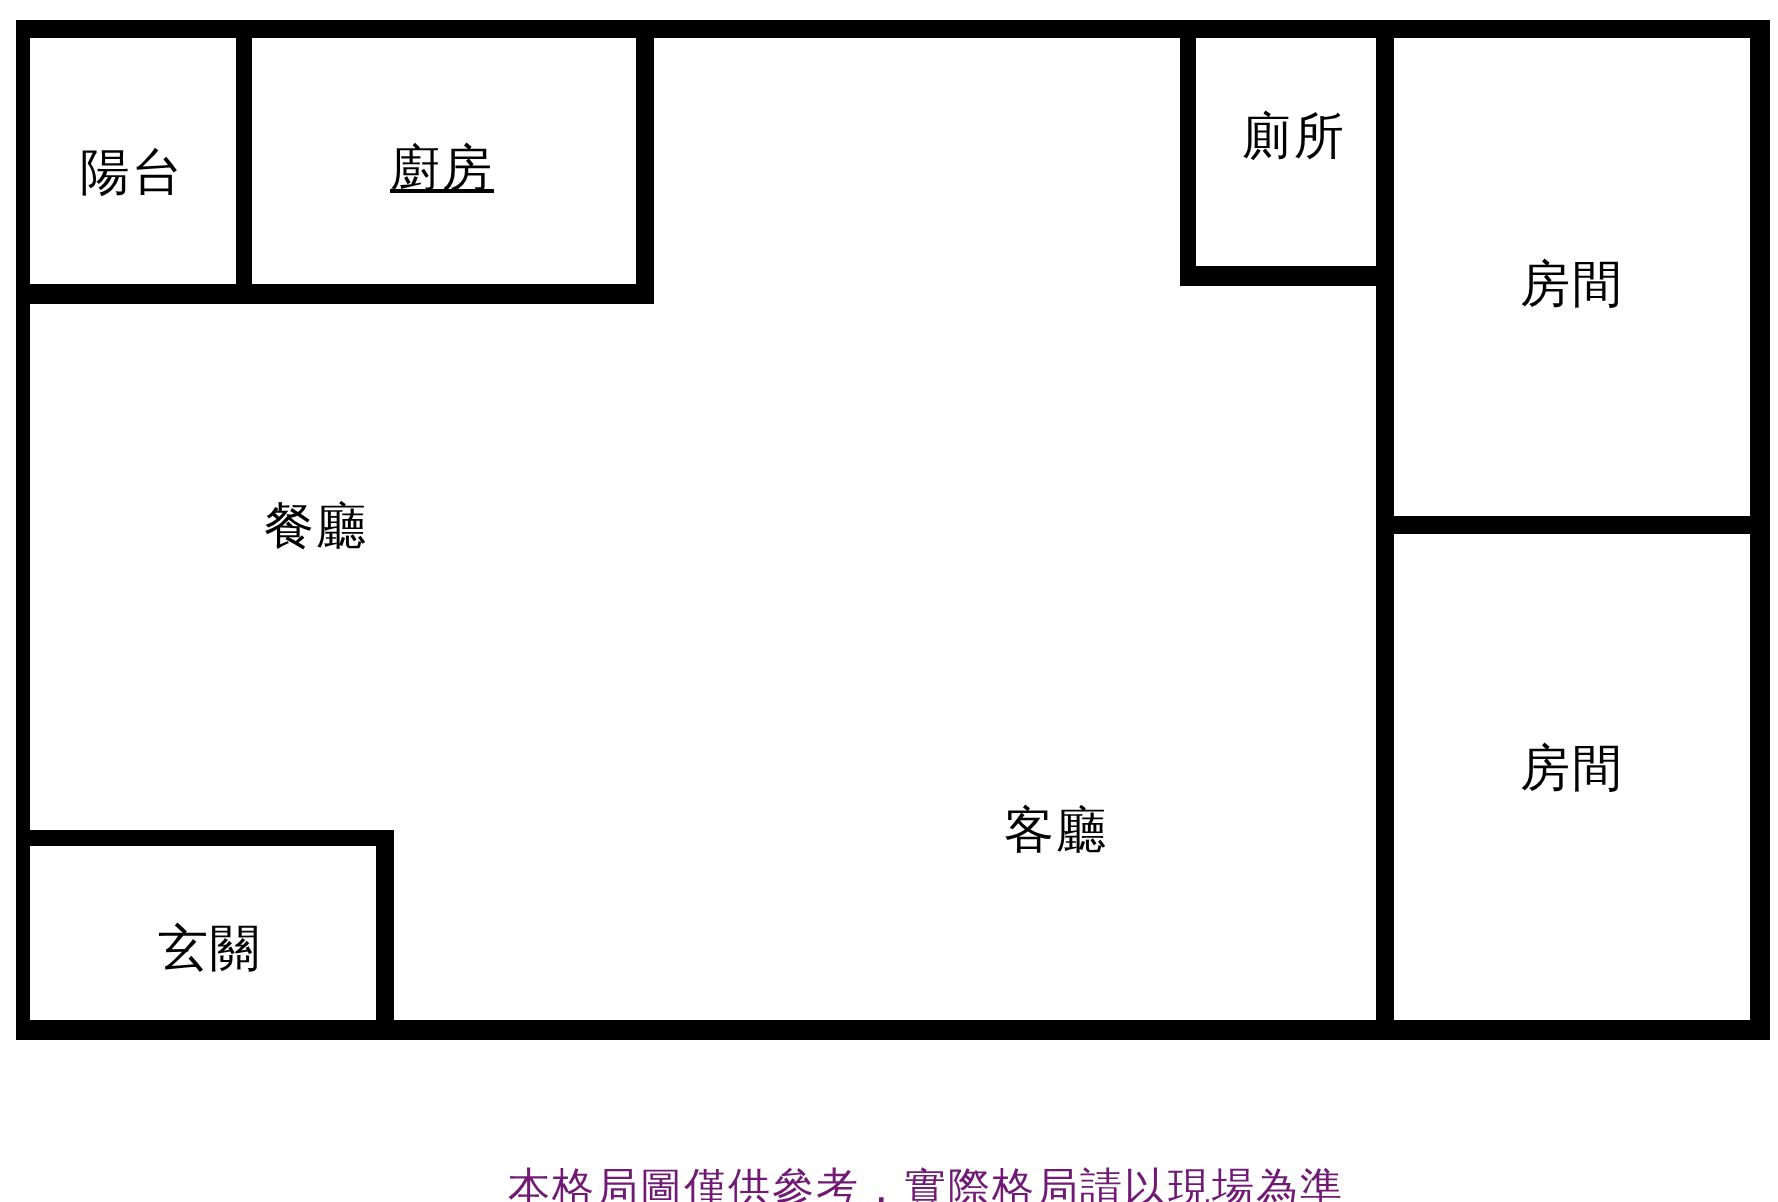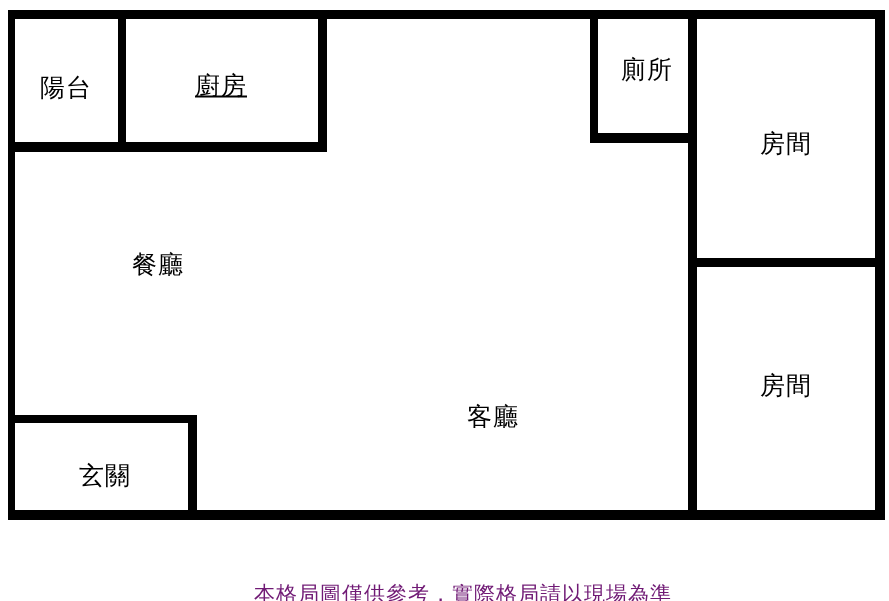--- a/index.html
+++ b/index.html
@@ -43,21 +43,21 @@
     color: #000000;
     letter-spacing: 1px;
     white-space: nowrap;
     line-height: 1;
   }
   .l-balcony        { left: 66px;  top: 87px; }
   .l-kitchen        { left: 221px; top: 85px; text-decoration: underline; }
   .l-toilet         { left: 647px; top: 69px; }
   .l-bedroom-top    { left: 786px; top: 143px; }
   .l-dining         { left: 158px; top: 264px; }
-  .l-living         { left: 493px; top: 416px; }
+  .l-living         { left: 528px; top: 416px; }
   .l-bedroom-bottom { left: 786px; top: 385px; }
   .l-entrance       { left: 105px; top: 475px; }
 
   .disclaimer {
     position: absolute;
     left: 463px;
     top: 594px;
     transform: translate(-50%, -50%);
     font-size: 21px;
     font-weight: 500;

